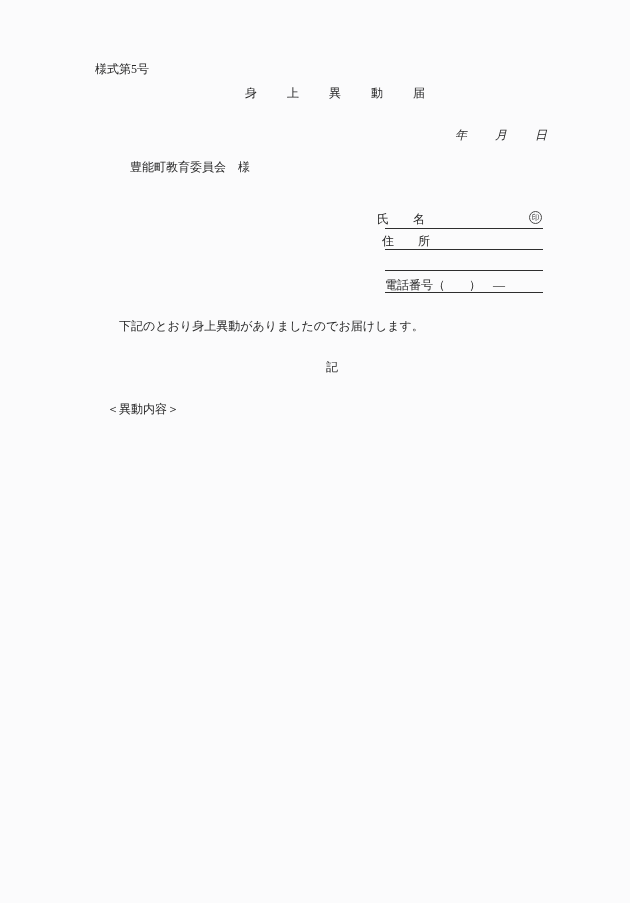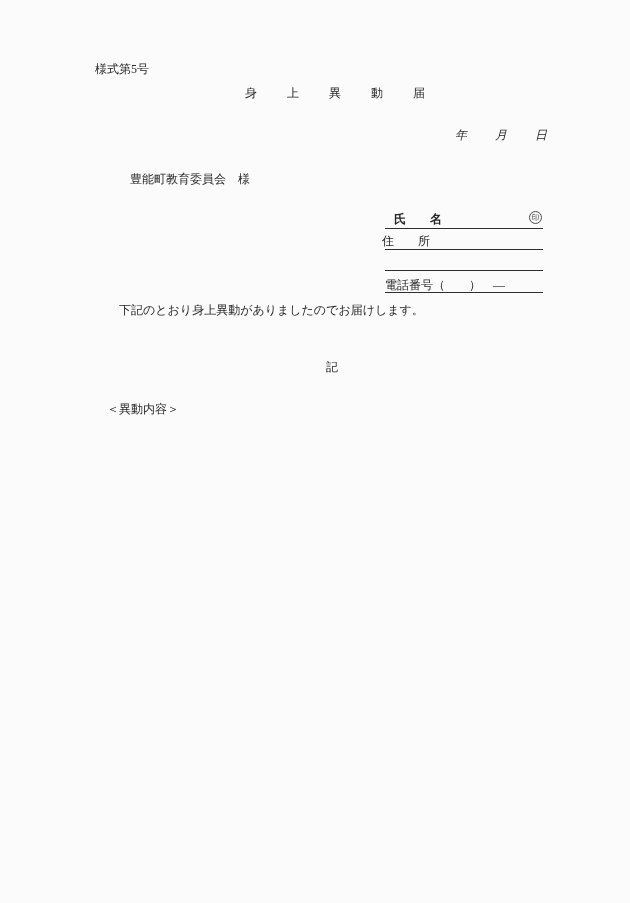--- a/index.html
+++ b/index.html
@@ -17,22 +17,22 @@
     overflow: hidden;
   }
   .abs {
     position: absolute;
     white-space: pre;
     line-height: 1;
   }
   .form-number     { left: 95px;  top: 63px; }
   .title           { left: 245px; top: 87px;  letter-spacing: 9px; text-align: center; }
   .date-line       { left: 455px; top: 129px; letter-spacing: 8px; font-style: italic; }
-  .recipient       { left: 130px; top: 173px; text-align: right; }
-  .name-label      { left: 394px; top: 213px; font-weight: bold; }
+  .recipient       { left: 130px; top: 161px; text-align: right; }
+  .name-label      { left: 377px; top: 213px; }
   .addr-label      { left: 382px; top: 235px; }
   .phone-label     { left: 385px; top: 279px; }
   .rule {
     position: absolute;
     left: 385px;
     width: 158px;
     height: 0;
     border-top: 1px solid var(--line, #2e2e2e);
   }
   .rule1 { top: 228px; }
@@ -51,21 +51,21 @@
     display: flex;
     align-items: center;
     justify-content: center;
   }
   .seal-char {
     font-size: 9px;
     line-height: 1;
     transform: scale(0.85);
     color: #3a3a3a;
   }
-  .body-text       { left: 119px; top: 304px; }
+  .body-text       { left: 119px; top: 320px; }
   .record-marker   { left: 326px; top: 361px; }
   .section-heading { left: 107px; top: 403px; }
 </style>
 </head>
 <body>
 
 <div class="doc">
 
   <div class="abs form-number">様式第5号</div>
 

